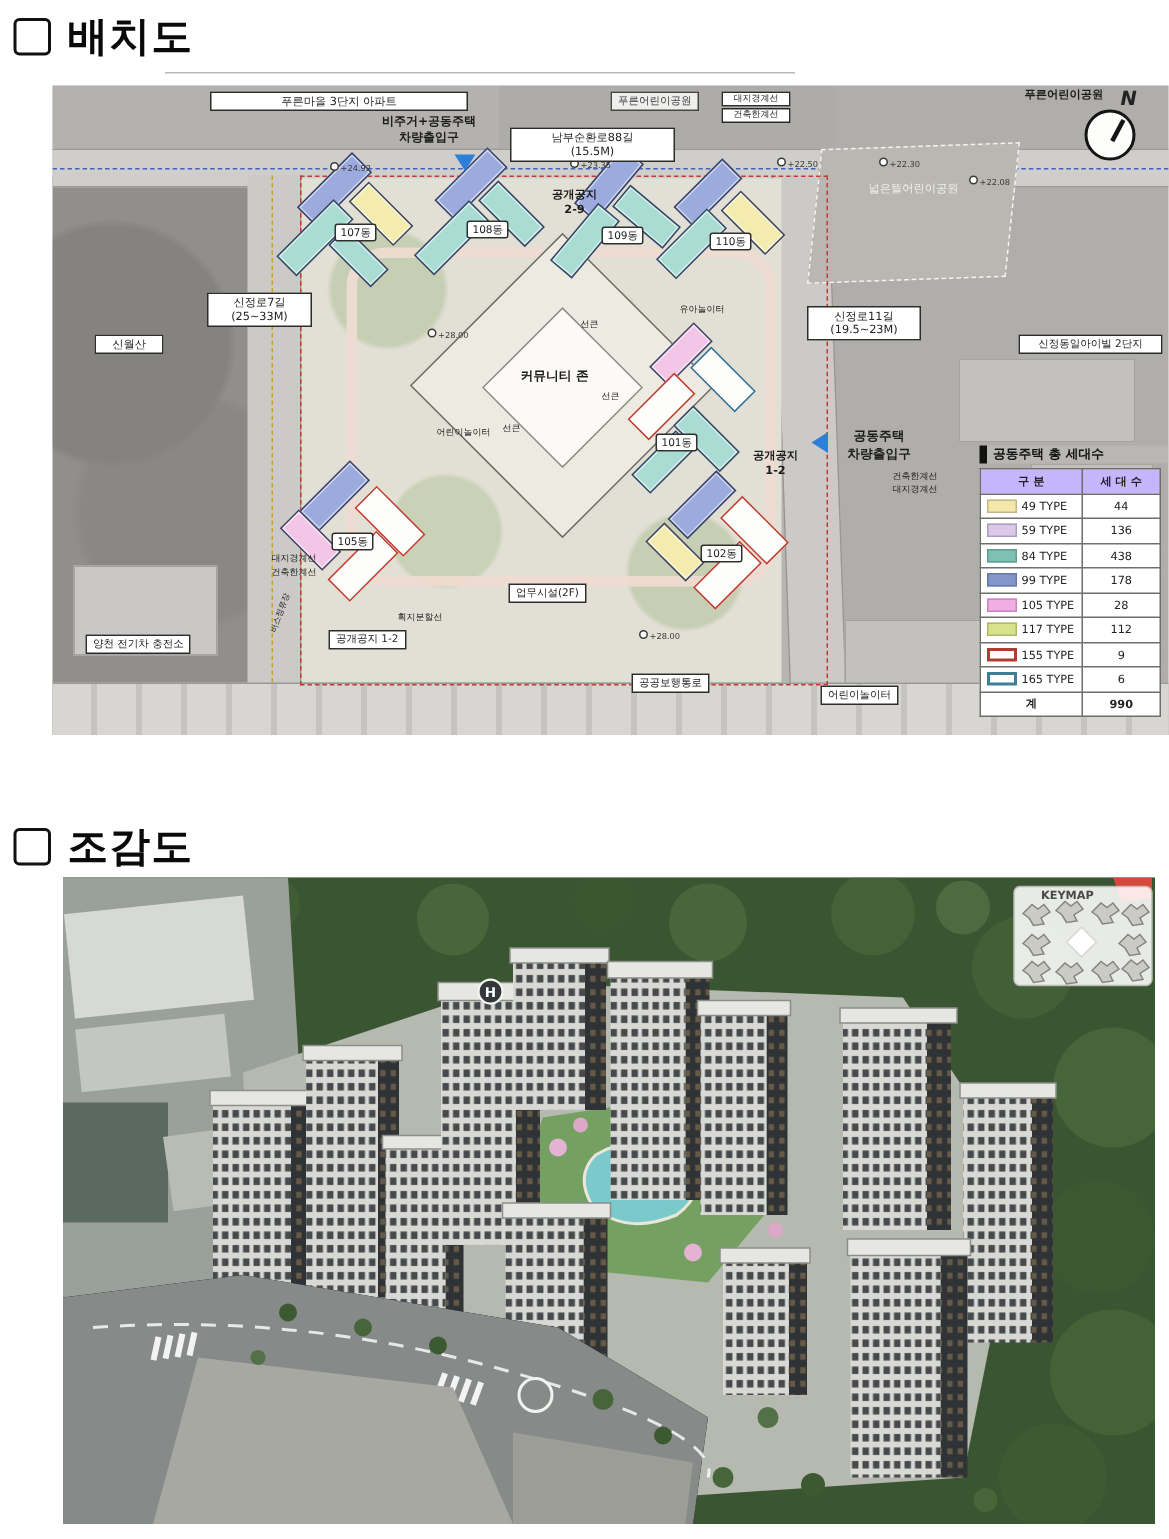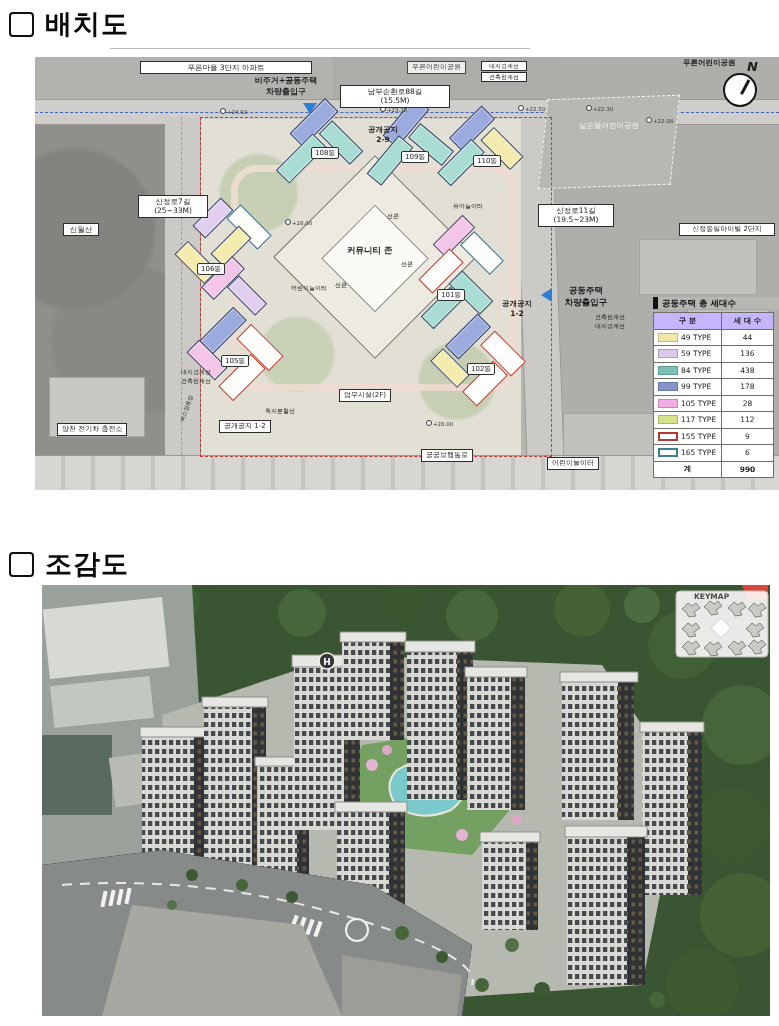--- a/index.html
+++ b/index.html
@@ -107,20 +107,27 @@
   <div class="exist" style="left:528px;top:356px;width:120px;height:52px"></div>
   <div class="exist" style="left:14px;top:320px;width:96px;height:60px;background:#cac8c4"></div>
   <div class="bottom-strip"></div>
   <div class="site-border"></div>
   <div class="ring-road"></div>
 
   <div class="community">
       <div class="inner"></div>
     </div>
 
+  <div class="cluster" style="left:146px;top:56px;width:110px;height:94px">
+    <div class="wing w99" style="left:16px;top:4px;width:52px;height:19px;transform:rotate(-45deg)"></div>
+    <div class="wing w49" style="left:52px;top:20px;width:42px;height:19px;transform:rotate(45deg)"></div>
+    <div class="wing w84" style="left:2px;top:36px;width:54px;height:19px;transform:rotate(-45deg)"></div>
+    <div class="wing w84" style="left:38px;top:50px;width:40px;height:17px;transform:rotate(45deg)"></div>
+    <div class="blabel" style="left:42px;top:36px">107동</div>
+  </div>
 
   <div class="cluster" style="left:232px;top:52px;width:110px;height:96px">
     <div class="wing w99" style="left:22px;top:4px;width:50px;height:19px;transform:rotate(-45deg)"></div>
     <div class="wing w84" style="left:52px;top:24px;width:44px;height:19px;transform:rotate(45deg)"></div>
     <div class="wing w84" style="left:8px;top:40px;width:52px;height:19px;transform:rotate(-45deg)"></div>
     <div class="blabel" style="left:44px;top:38px">108동</div>
   </div>
 
   <div class="cluster" style="left:322px;top:54px;width:110px;height:96px">
     <div class="wing w99" style="left:24px;top:2px;width:50px;height:19px;transform:rotate(-50deg)"></div>
@@ -129,29 +136,20 @@
     <div class="blabel" style="left:44px;top:40px">109동</div>
   </div>
 
   <div class="cluster" style="left:398px;top:60px;width:104px;height:96px">
     <div class="wing w99" style="left:16px;top:2px;width:46px;height:19px;transform:rotate(-45deg)"></div>
     <div class="wing w49" style="left:48px;top:22px;width:42px;height:19px;transform:rotate(45deg)"></div>
     <div class="wing w84" style="left:4px;top:36px;width:48px;height:19px;transform:rotate(-45deg)"></div>
     <div class="blabel" style="left:40px;top:38px">110동</div>
   </div>
 
-  <div class="cluster" style="left:136px;top:150px;width:116px;height:116px">
-    <div class="wing w59" style="left:22px;top:2px;width:40px;height:18px;transform:rotate(-45deg)"></div>
-    <div class="wing w165" style="left:56px;top:10px;width:44px;height:20px;transform:rotate(45deg)"></div>
-    <div class="wing w49" style="left:40px;top:30px;width:40px;height:18px;transform:rotate(-45deg)"></div>
-    <div class="wing w49" style="left:4px;top:46px;width:42px;height:19px;transform:rotate(45deg)"></div>
-    <div class="wing w105" style="left:30px;top:62px;width:44px;height:18px;transform:rotate(-45deg)"></div>
-    <div class="wing w59" style="left:56px;top:80px;width:40px;height:17px;transform:rotate(45deg)"></div>
-    <div class="blabel" style="left:26px;top:56px">106동</div>
-  </div>
 
   <div class="cluster" style="left:356px;top:168px;width:116px;height:120px">
     <div class="wing w105" style="left:42px;top:2px;width:42px;height:18px;transform:rotate(-45deg)"></div>
     <div class="wing w165" style="left:70px;top:18px;width:42px;height:20px;transform:rotate(45deg)"></div>
     <div class="wing w155" style="left:28px;top:36px;width:44px;height:20px;transform:rotate(-45deg)"></div>
     <div class="wing w84" style="left:58px;top:58px;width:44px;height:19px;transform:rotate(45deg)"></div>
     <div class="wing w84" style="left:30px;top:74px;width:42px;height:18px;transform:rotate(-45deg)"></div>
     <div class="blabel" style="left:46px;top:64px">101동</div>
   </div>
 
@@ -187,21 +185,21 @@
   <div class="mtext" style="left:648px;top:1px;font-size:7.5px">푸른어린이공원</div>
   <div class="mlabel" style="left:372px;top:4px;font-size:7px;opacity:.8">푸른어린이공원</div>
 
   <div class="mlabel" style="left:446px;top:4px;width:46px;font-size:6px;padding:0 2px">대지경계선</div>
   <div class="mlabel" style="left:446px;top:15px;width:46px;font-size:6px;padding:0 2px">건축한계선</div>
 
   <div class="mlabel" style="left:103px;top:138px;width:70px;font-size:7.5px">
     <div>신정로7길</div>
       <div>(25~33M)</div>
   </div>
-  <div class="mlabel" style="left:28px;top:166px;width:36px;font-size:7.5px">신월산</div>
+  <div class="mlabel" style="left:28px;top:166px;width:46px;font-size:7.5px">신월산</div>
 
   <div class="mlabel" style="left:503px;top:147px;width:76px;font-size:7.5px">
     <div>신정로11길</div>
       <div>(19.5~23M)</div>
   </div>
   <div class="mlabel" style="left:644px;top:166px;width:96px;font-size:7px">신정동일아이빌 2단지</div>
 
   <div class="mtext" style="left:544px;top:64px;font-size:7.5px;color:#f2f1ec;font-weight:400">넓은뜰어린이공원</div>
 
   <div class="mtext" style="left:322px;top:68px;width:52px;font-size:7.5px">

